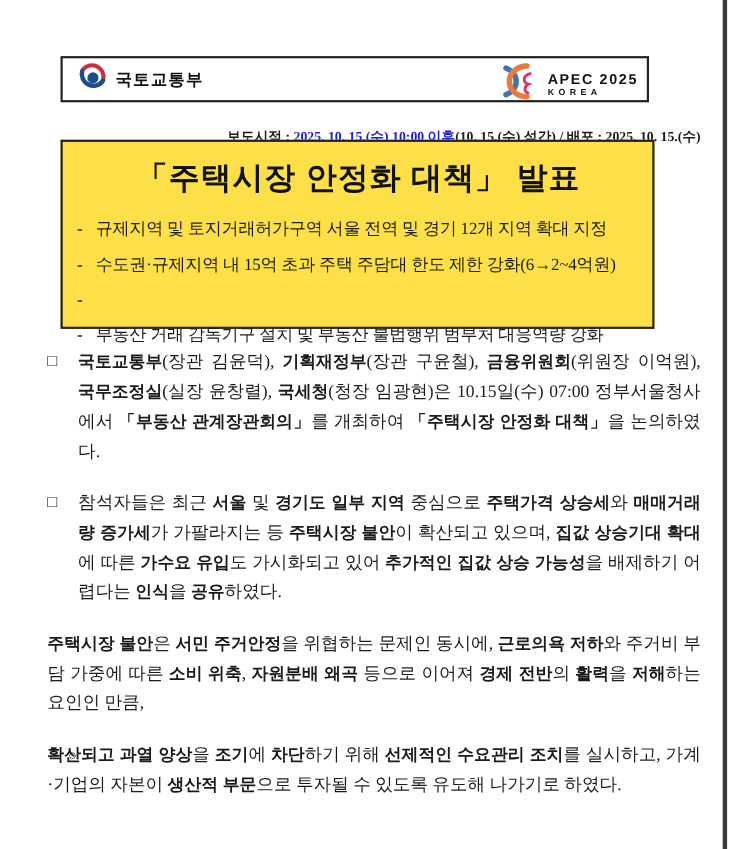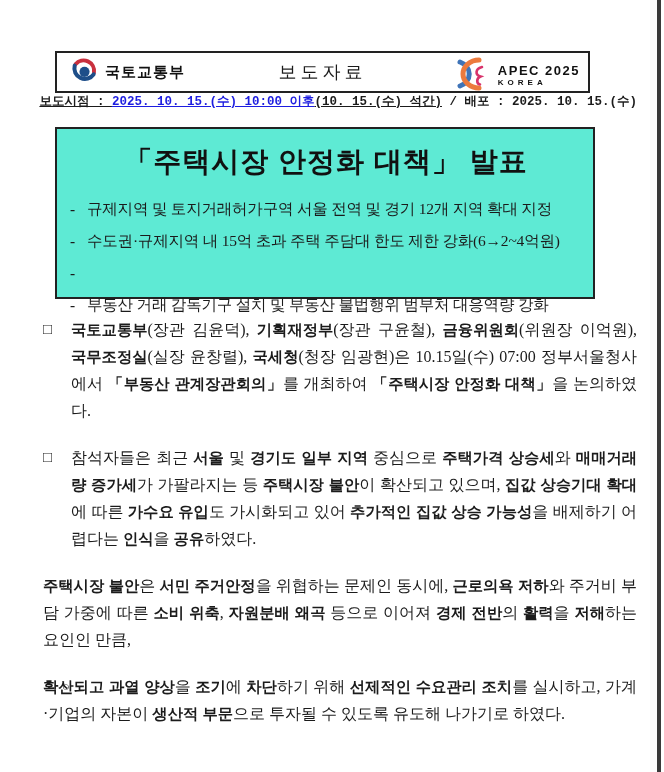--- a/index.html
+++ b/index.html
@@ -26,31 +26,31 @@
     position:absolute; left:50%; top:50%; transform:translate(-50%,-50%);
     font-size:18px; letter-spacing:4px; color:#1b1b1b; white-space:nowrap;
   }
   .apec { position:absolute; right:8px; top:3px; display:flex; align-items:center; gap:2px; }
   .apec-text { text-align:left; font-family:"Liberation Sans","DejaVu Sans",sans-serif; }
   .apec-line1 { font-size:13px; font-weight:bold; letter-spacing:1.5px; color:#111; line-height:14px; }
   .apec-line2 { font-size:8px; font-weight:bold; letter-spacing:4px; color:#111; line-height:10px; }
 
   
   .press-line {
-    position:absolute; top:93px; left:0; width:637px; text-align:right; white-space:nowrap;
-    font-family:Liberation Mono, monospace;
+    position:absolute; top:116px; left:0; width:637px; text-align:right; white-space:nowrap;
+    font-family:Liberation Serif, serif;
     font-size:12.5px; font-weight:bold; color:#1b1b1b;
   }
   .press-line .u { text-decoration:underline; }
   .press-line .blue { color:#1d1de0; }
 
   
   .title-box {
     position:absolute; left:55px; top:127px; width:540px; height:172px;
-    border:2px solid #222; background:#5eead4; padding:12px 11px 0 13px;
+    border:2px solid #222; background:#fde047; padding:12px 11px 0 13px;
   }
   .main-title {
     text-align:center;
     font-family:"Liberation Sans","DejaVu Sans",sans-serif;
     font-size:28px; font-weight:800; letter-spacing:1px; color:#111;
     margin-top:2px; margin-bottom:12px; white-space:nowrap;
   }
   .hb-row { display:flex; line-height:32px; font-size:15.5px; white-space:nowrap; overflow:hidden; }
   .hb-dash { width:17px; flex:0 0 17px; font-weight:bold; }
   .hb-text { letter-spacing:-0.2px;font-family:Liberation Serif, serif; }
@@ -80,21 +80,20 @@
   <div class="molit">
     <span>
       <svg width="27" height="27" viewBox="0 0 32 32">
         <path d="M 6.5 8.5 A 12.5 12.5 0 0 1 28.4 18.5" fill="none" stroke="#c9303e" stroke-width="4.6" stroke-linecap="round"></path>
         <path d="M 28 20.5 A 12.5 12.5 0 0 1 5.6 10.2" fill="none" stroke="#1d4e89" stroke-width="4.8" stroke-linecap="round"></path>
         <circle cx="17.2" cy="17.6" r="6" fill="#1d4e89"></circle>
       </svg>
     </span>
     <span class="molit-name">국토교통부</span>
   </div>
-  <div class="doc-type">보도자료</div>
   <div class="apec">
     <span>
       <svg width="44" height="36" viewBox="0 0 44 36">
         <path d="M 8 6 A 15 13 0 0 1 8 30" fill="none" stroke="#3f74b8" stroke-width="5" stroke-linecap="round"></path>
         <path d="M 27 4 A 16 14 0 0 0 27 32" fill="none" stroke="#ec7a3d" stroke-width="5" stroke-linecap="round"></path>
         <path d="M 30 11 C 23 13 23 19 28.5 20.5 C 24 22.5 24.5 27.5 28 28.5" fill="none" stroke="#d8336b" stroke-width="2.6" stroke-linecap="round"></path>
       </svg>
     </span>
     <span class="apec-text">
       <div class="apec-line1">APEC 2025</div>

